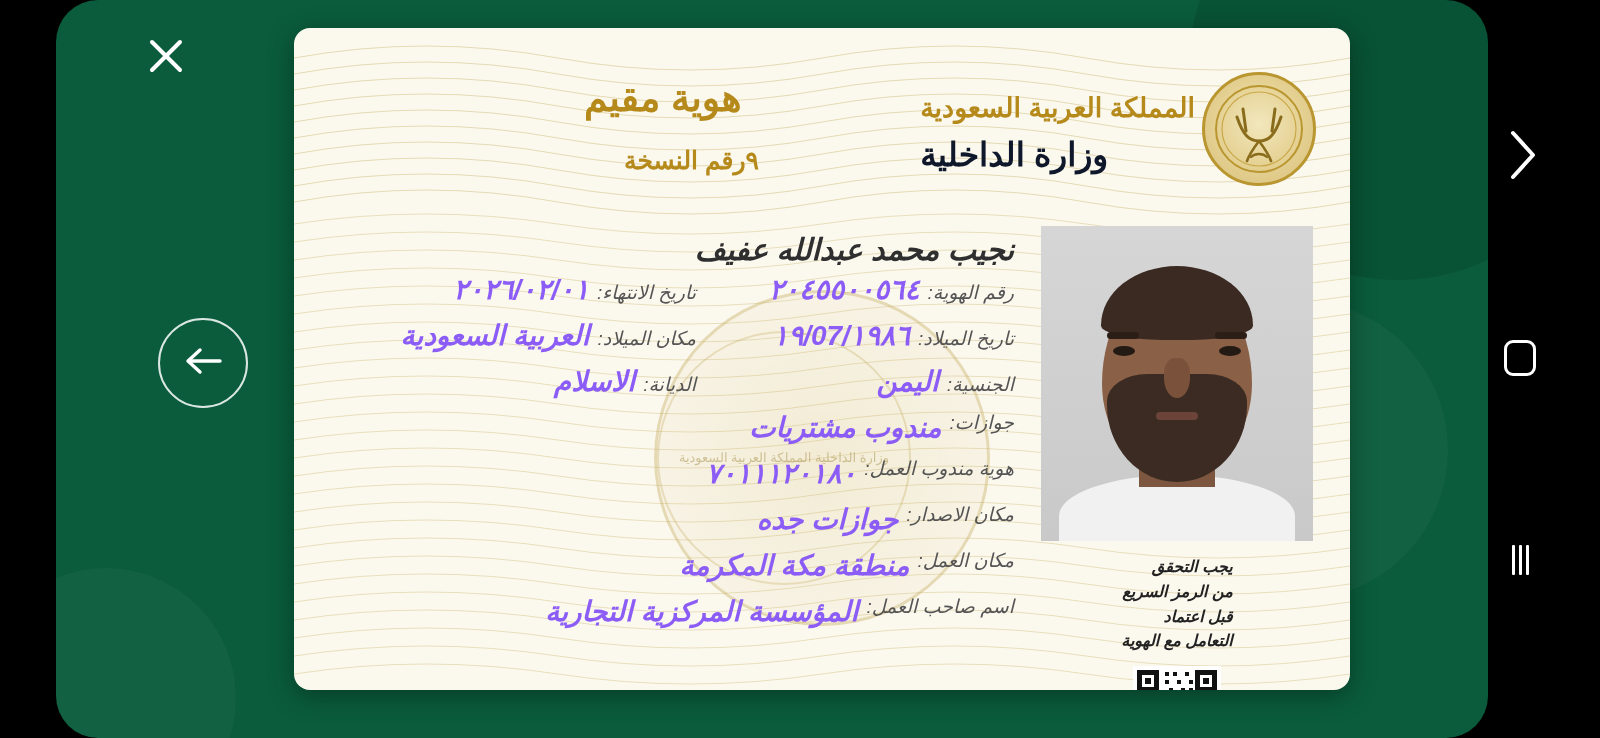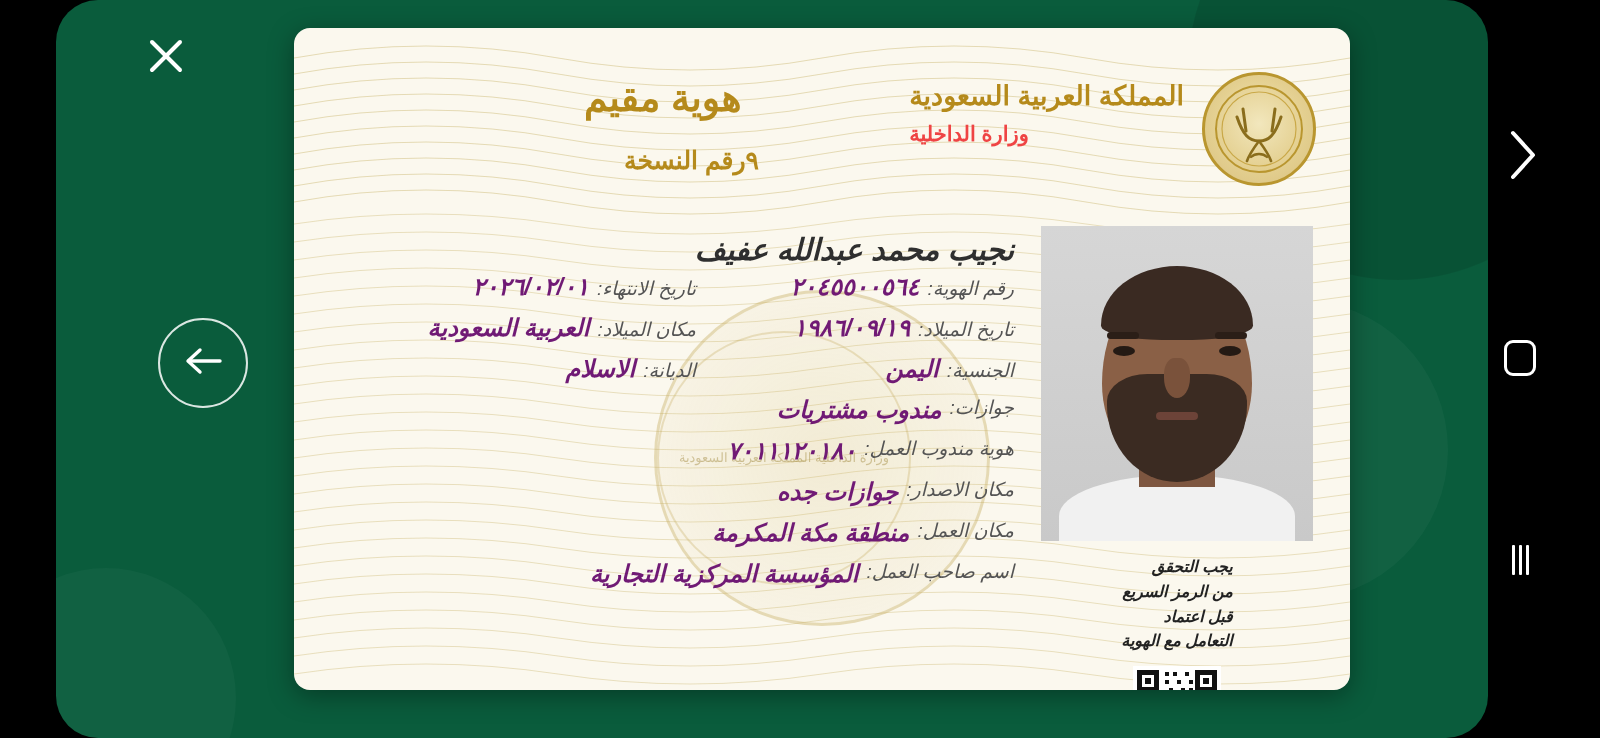--- a/index.html
+++ b/index.html
@@ -221,22 +221,22 @@
     margin-right: 14px;
     color: #b58a1b;
     font-weight: 700;
   }
 
   .gov-block {
     position: absolute;
     right: 34px;
     top: 44px;
     display: flex;
-    align-items: flex-start;
-    gap: 18px;
+    align-items: center;
+    gap: 7px;
   }
   .emblem {
     width: 108px;
     height: 108px;
     border-radius: 50%;
     border: 3px solid #b9962f;
     display: flex;
     align-items: center;
     justify-content: center;
     background: radial-gradient(circle at 50% 45%, #f2e7bd 0%, #e4d091 55%, #d8c07e 100%);
@@ -248,22 +248,22 @@
   }
   .kingdom {
     font-size: 27px;
     color: #b58a1b;
     font-weight: 700;
     line-height: 1.2;
     white-space: nowrap;
   }
   .ministry {
     margin-top: 10px;
-    font-size: 21px;
-    color: #ef4444;
+    font-size: 33px;
+    color: #0f172a;
     font-weight: 700;
     white-space: nowrap;
   }
 
   
   .card-body {
     position: relative;
     z-index: 3;
     padding: 0 34px;
     display: flex;
@@ -308,22 +308,22 @@
     white-space: nowrap;
   }
   .field.right-col { width: 300px; justify-content: flex-start; }
   .field.left-col  { width: 320px; justify-content: flex-start; }
   .f-label {
     font-size: 19px;
     color: #545454;
     font-weight: 400;
   }
   .f-value {
-    font-size: 24px;
-    color: #701a75;
+    font-size: 28px;
+    color: #8b5cf6;
     font-weight: 700;
   }
 
   .wide-row {
     display: flex;
     justify-content: flex-start;
     margin-bottom: 13px;
     gap: 8px;
   }
 
@@ -582,21 +582,21 @@
             </div>
             <div class="field left-col">
               <span class="f-label">تاريخ الانتهاء:</span>
               <span class="f-value">٢٠٢٦/٠٢/٠١</span>
             </div>
           </div>
 
           <div class="field-row">
             <div class="field right-col">
               <span class="f-label">تاريخ الميلاد:</span>
-              <span class="f-value">١٩٨٦/٠٩/١٩</span>
+              <span class="f-value">١٩٨٦/07/١٩</span>
             </div>
             <div class="field left-col">
               <span class="f-label">مكان الميلاد:</span>
               <span class="f-value">العربية السعودية</span>
             </div>
           </div>
 
           <div class="field-row">
             <div class="field right-col">
               <span class="f-label">الجنسية:</span>

